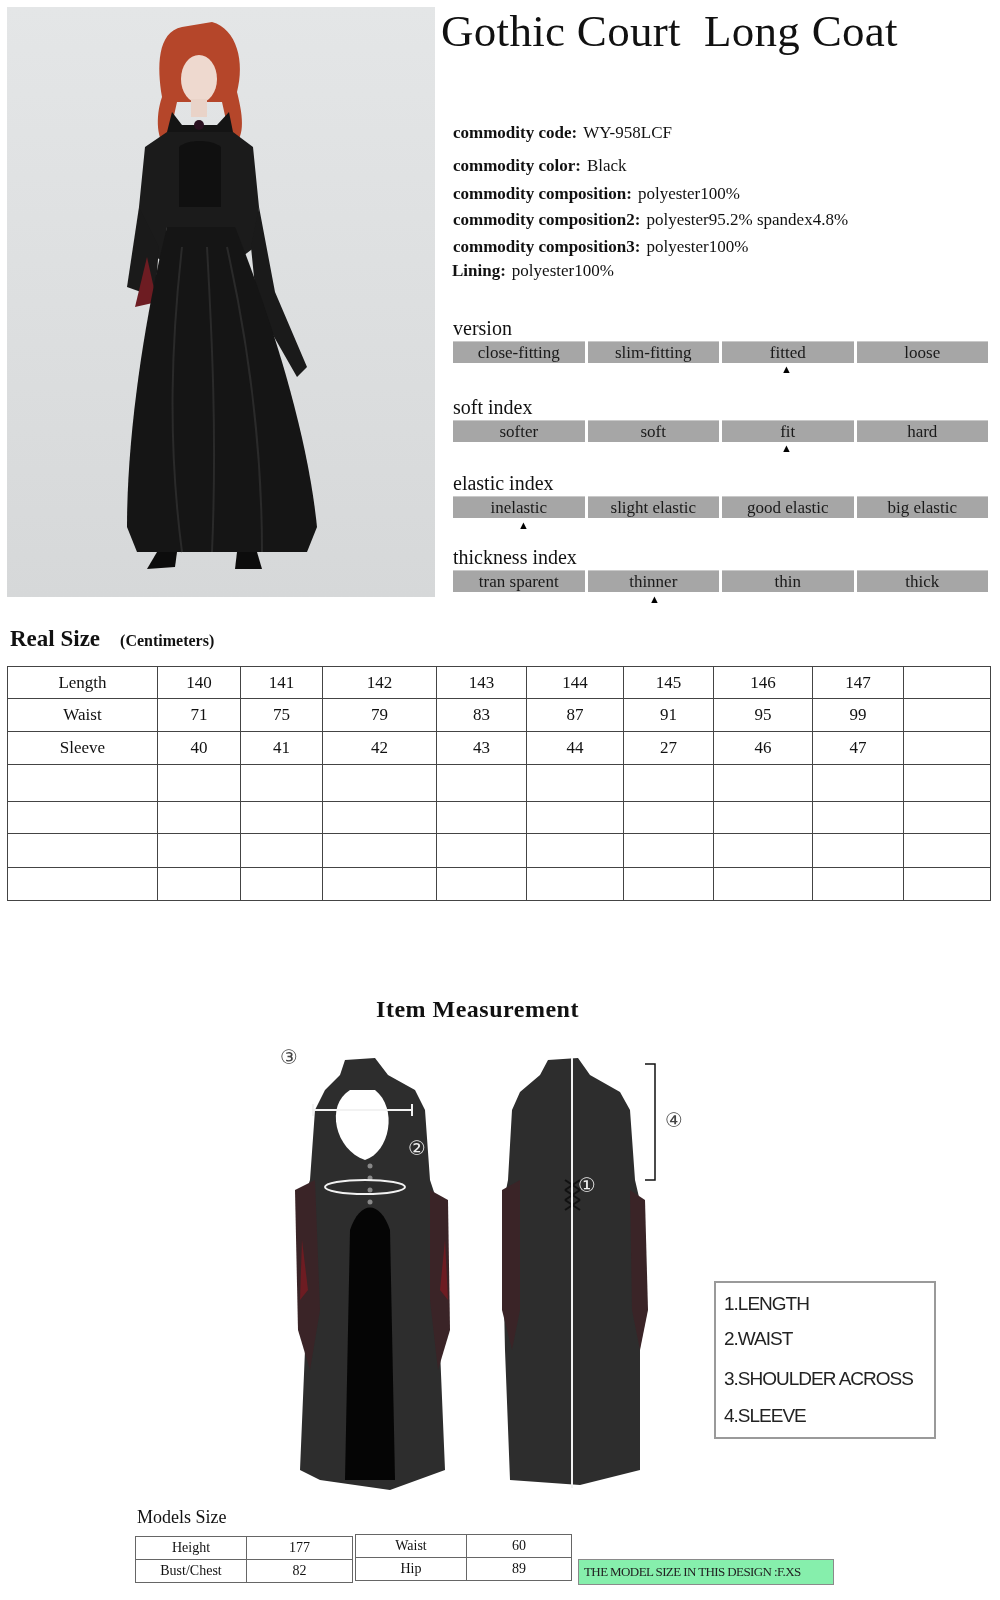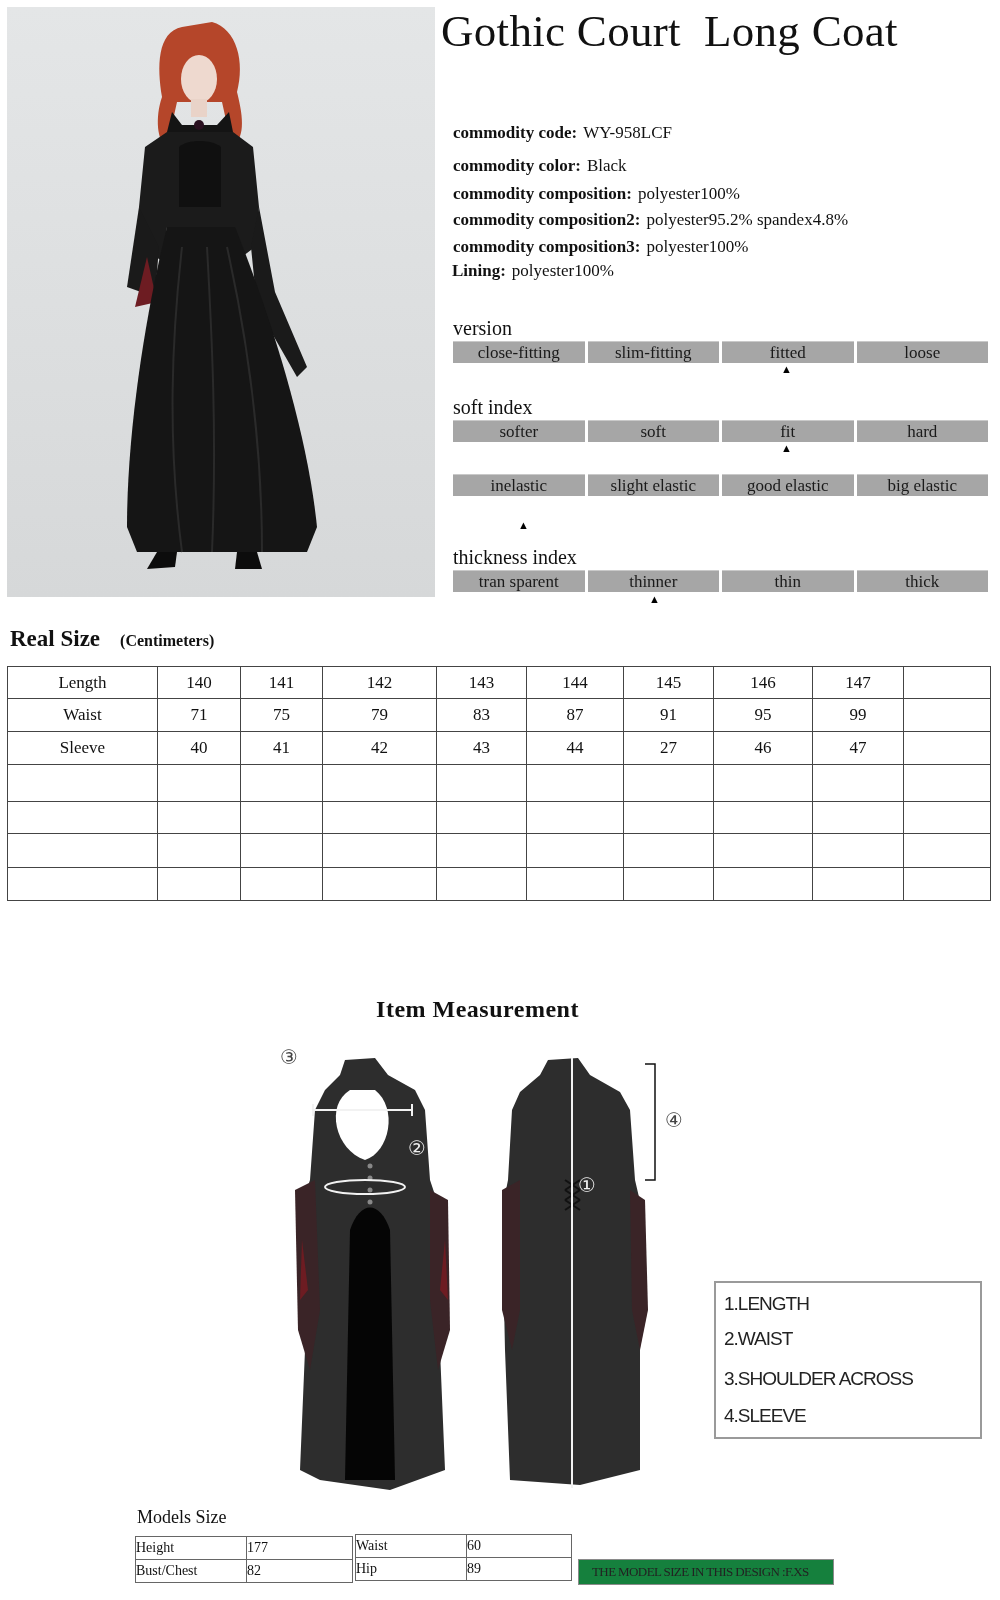--- a/index.html
+++ b/index.html
@@ -47,36 +47,36 @@
 
   
   .im-title {
     position: absolute; left: 0; width: 955px; top: 996px; text-align: center;
     font-size: 24px; font-weight: bold; letter-spacing: 0.5px;
   }
   .diagram { position: absolute; top: 1050px; left: 280px; width: 430px; height: 440px; }
   .diagram svg { width: 100%; height: 100%; }
 
   .legend-box {
-    position: absolute; left: 714px; top: 1281px; width: 268px; height: 158px;
+    position: absolute; left: 714px; top: 1281px; width: 222px; height: 158px;
     border: 2px solid #9a9a9a; font-family: "Liberation Sans", "DejaVu Sans", sans-serif;
     font-size: 19px; letter-spacing: -1px; color: #222;
   }
   .legend-item { position: absolute; left: 8px; white-space: nowrap; }
 
   
   .models-title { position: absolute; left: 137px; top: 1507px; font-size: 18px; }
   .models-table {
     position: absolute; top: 1536px; border-collapse: collapse; table-layout: fixed; font-size: 14px;
   }
-  .models-table td { border: 1px solid #666; text-align: left; height: 23px; padding: 0; }
+  .models-table td { border: 1px solid #666; text-align: center; height: 23px; padding: 0; }
   .model-design-note {
     position: absolute; left: 578px; top: 1559px; width: 256px; height: 26px;
-    background: #15803d; border: 1px solid #8a8a8a; font-size: 13px; line-height: 24px;
-    padding-left: 13px; letter-spacing: -0.6px; color: #222; white-space: nowrap;
+    background: #86efac; border: 1px solid #8a8a8a; font-size: 13px; line-height: 24px;
+    padding-left: 5px; letter-spacing: -0.6px; color: #222; white-space: nowrap;
   }
 </style>
 </head>
 <body>
 
 <div class="photo">
   <svg viewBox="0 0 428 590" preserveAspectRatio="none">
     <defs>
       <linearGradient id="bgg" x1="0" y1="0" x2="0" y2="1">
         <stop offset="0" stop-color="#e4e6e7"></stop>
@@ -149,20 +149,21 @@
   <div class="index-bar">
     <div class="index-cell">softer</div>
     <div class="index-cell">soft</div>
     <div class="index-cell">fit</div>
     <div class="index-cell">hard</div>
   </div>
   <div class="index-marker" style="left:328px; top:47px">▲</div>
 </div>
 
 <div class="index-block" style="top:472px">
+  <div class="index-label">elastic index</div>
   <div class="index-bar">
     <div class="index-cell">inelastic</div>
     <div class="index-cell">slight elastic</div>
     <div class="index-cell">good elastic</div>
     <div class="index-cell">big elastic</div>
   </div>
   <div class="index-marker" style="left:65px; top:48px">▲</div>
 </div>
 
 <div class="index-block" style="top:546px">

